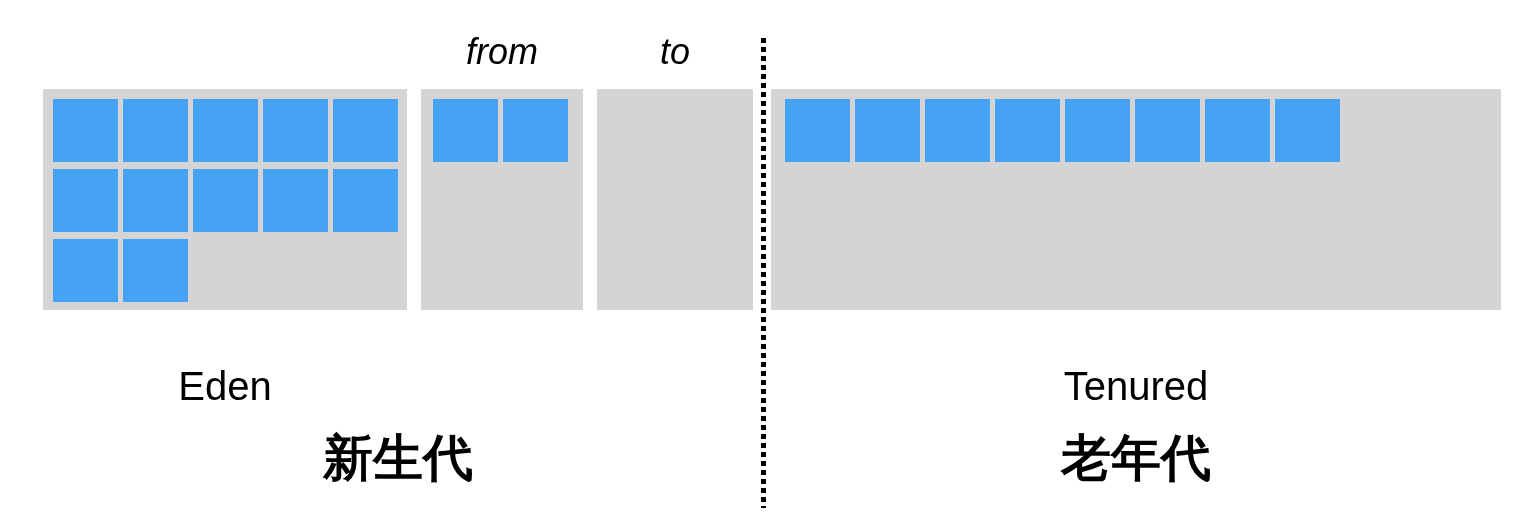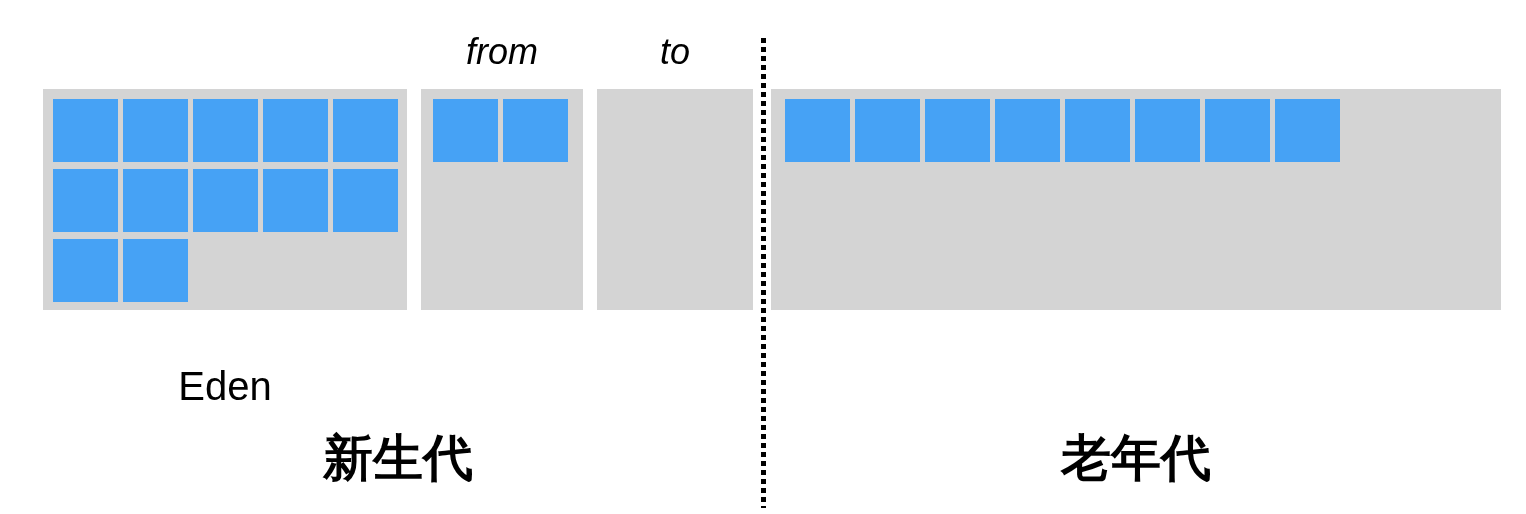--- a/index.html
+++ b/index.html
@@ -119,17 +119,18 @@
       <div class="cell"></div>
       <div class="cell"></div>
       <div class="cell"></div>
       <div class="cell"></div>
       <div class="cell"></div>
     </div>
 
   <div class="divider"></div>
 
   <div class="area-label" id="eden-label">Eden</div>
+  <div class="area-label" id="tenured-label">Tenured</div>
 
   <div class="gen-label" id="old-gen-label">老年代</div>
   <div class="gen-label" id="young-gen-label">新生代</div>
 
 </div>
 
 </body></html>

